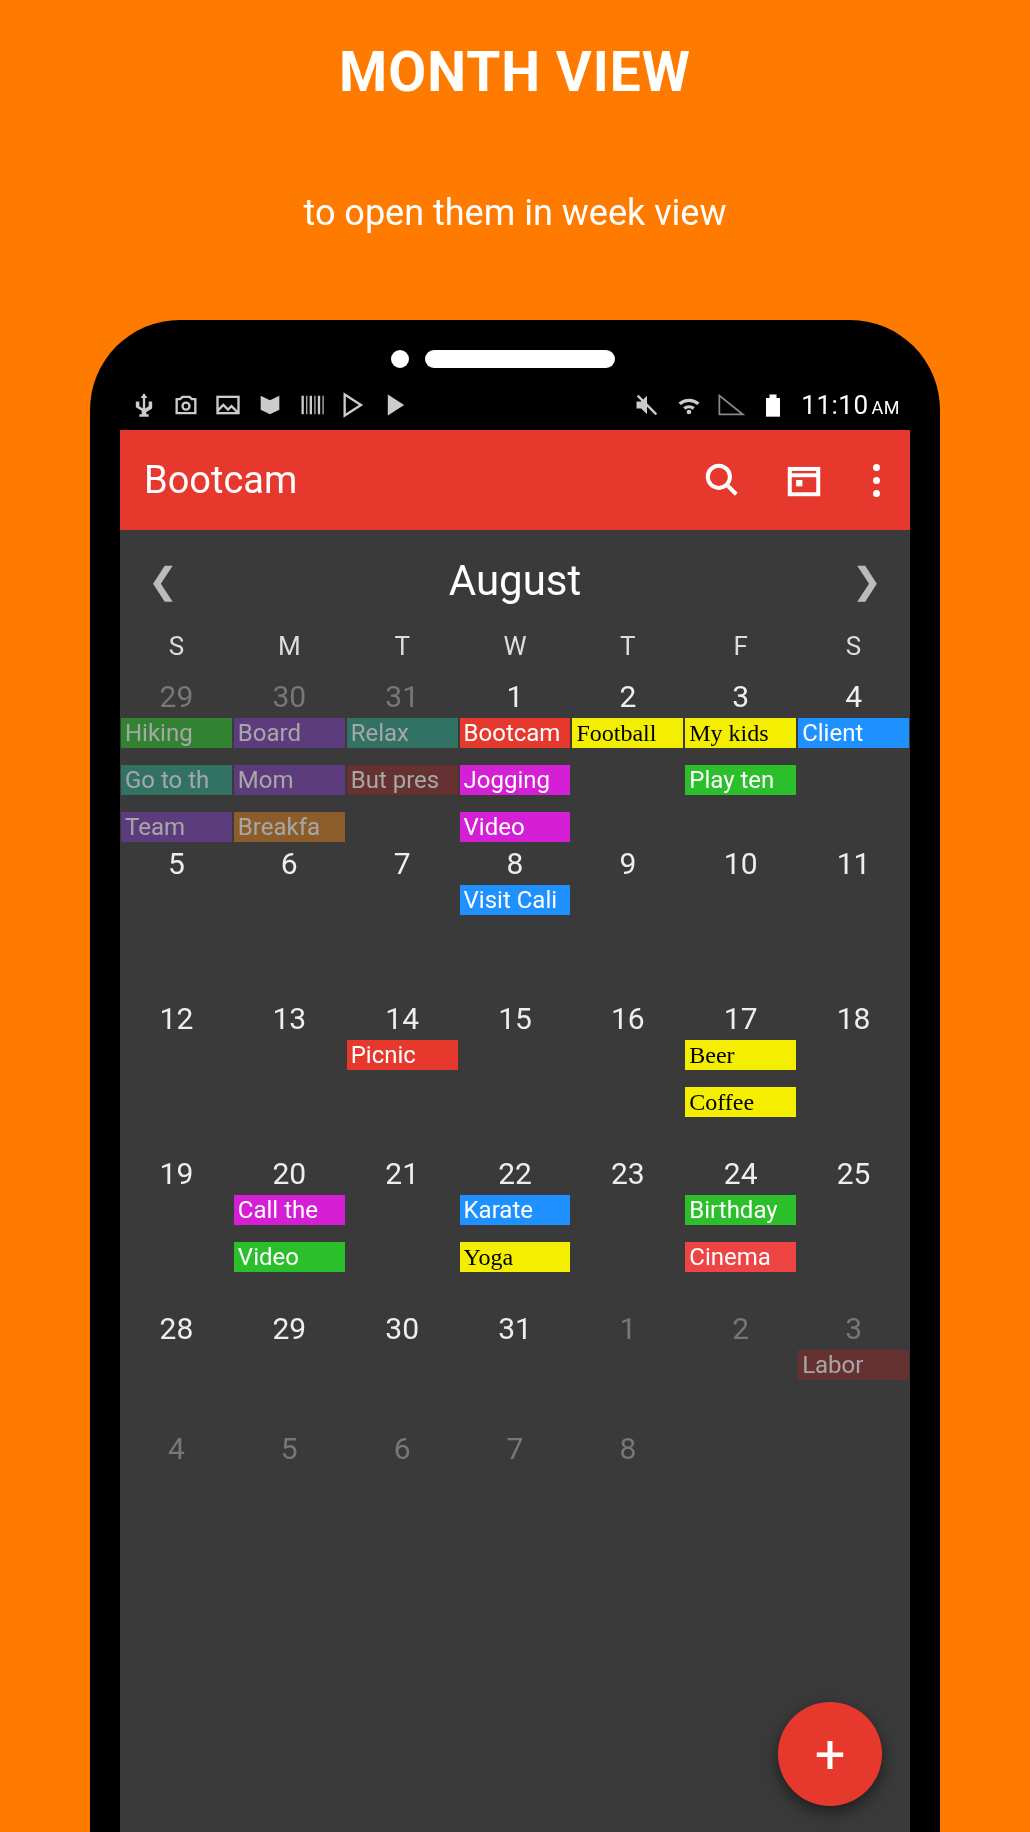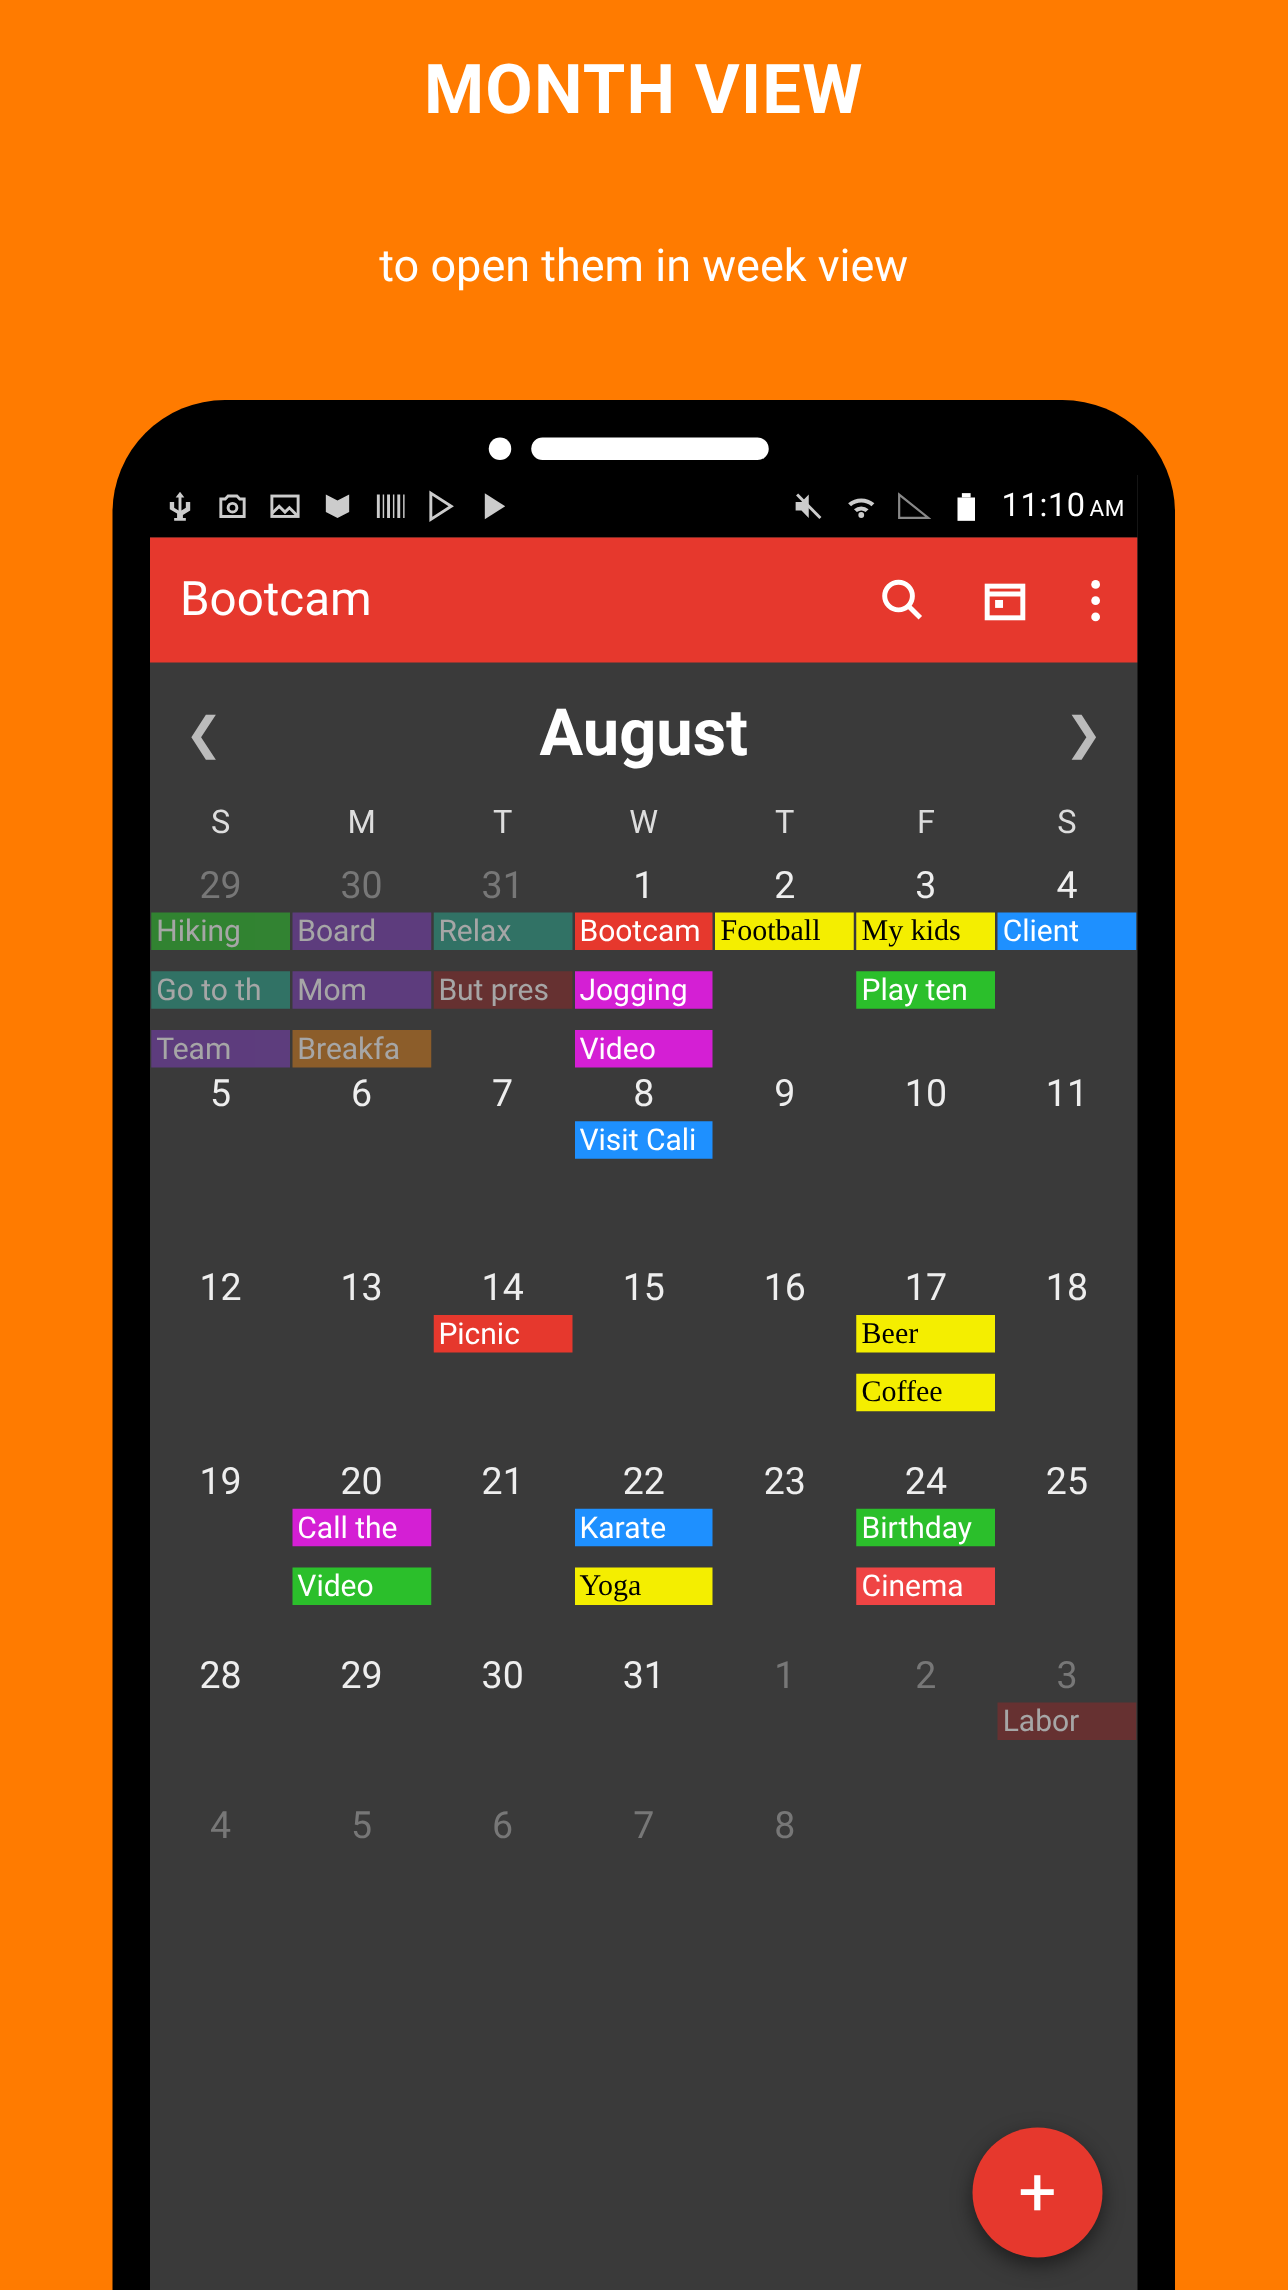--- a/index.html
+++ b/index.html
@@ -50,21 +50,21 @@
 .appbar-actions { margin-left: auto; display: flex; gap: 44px; align-items: center; }
 .appbar-actions svg { width: 38px; height: 38px; fill: #fff; }
 .appbar-actions .dots { display: flex; flex-direction: column; gap: 6px; padding: 0 6px;}
 .appbar-actions .dots span { width: 7px; height: 7px; border-radius: 50%; background: #fff; }
 
 .month-nav {
   display: flex; align-items: center; justify-content: space-between;
   padding: 26px 28px 18px 28px; color: #fff;
 }
 .month-nav .chev { font-size: 36px; color: #bbb; cursor: pointer; }
-.month-nav .month { font-size: 52px; font-weight: 700; }
+.month-nav .month { font-size: 42px; font-weight: 400; }
 
 .dow {
   display: grid; grid-template-columns: repeat(7, 1fr);
   padding: 8px 0 14px 0;
 }
 .dow div { text-align: center; color: #ddd; font-size: 26px; }
 
 .grid {
   display: grid; grid-template-columns: repeat(7, 1fr);
 }

